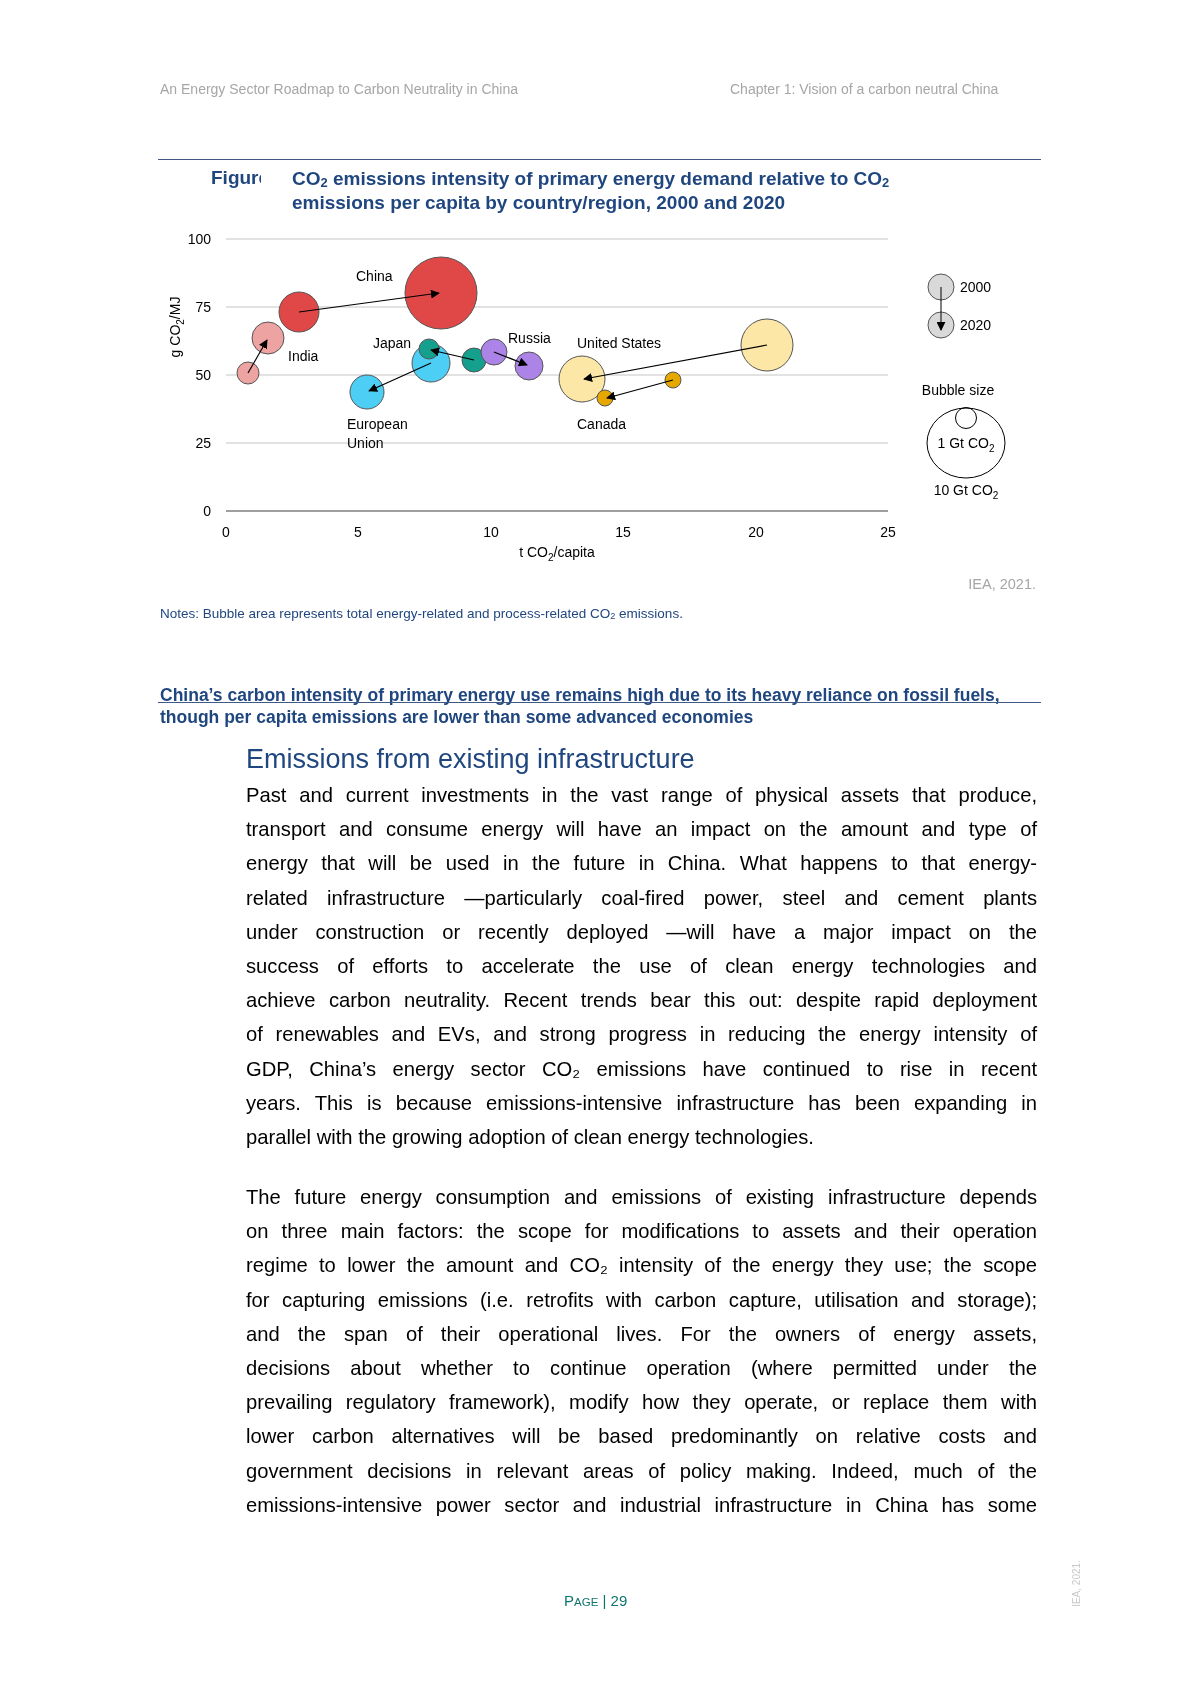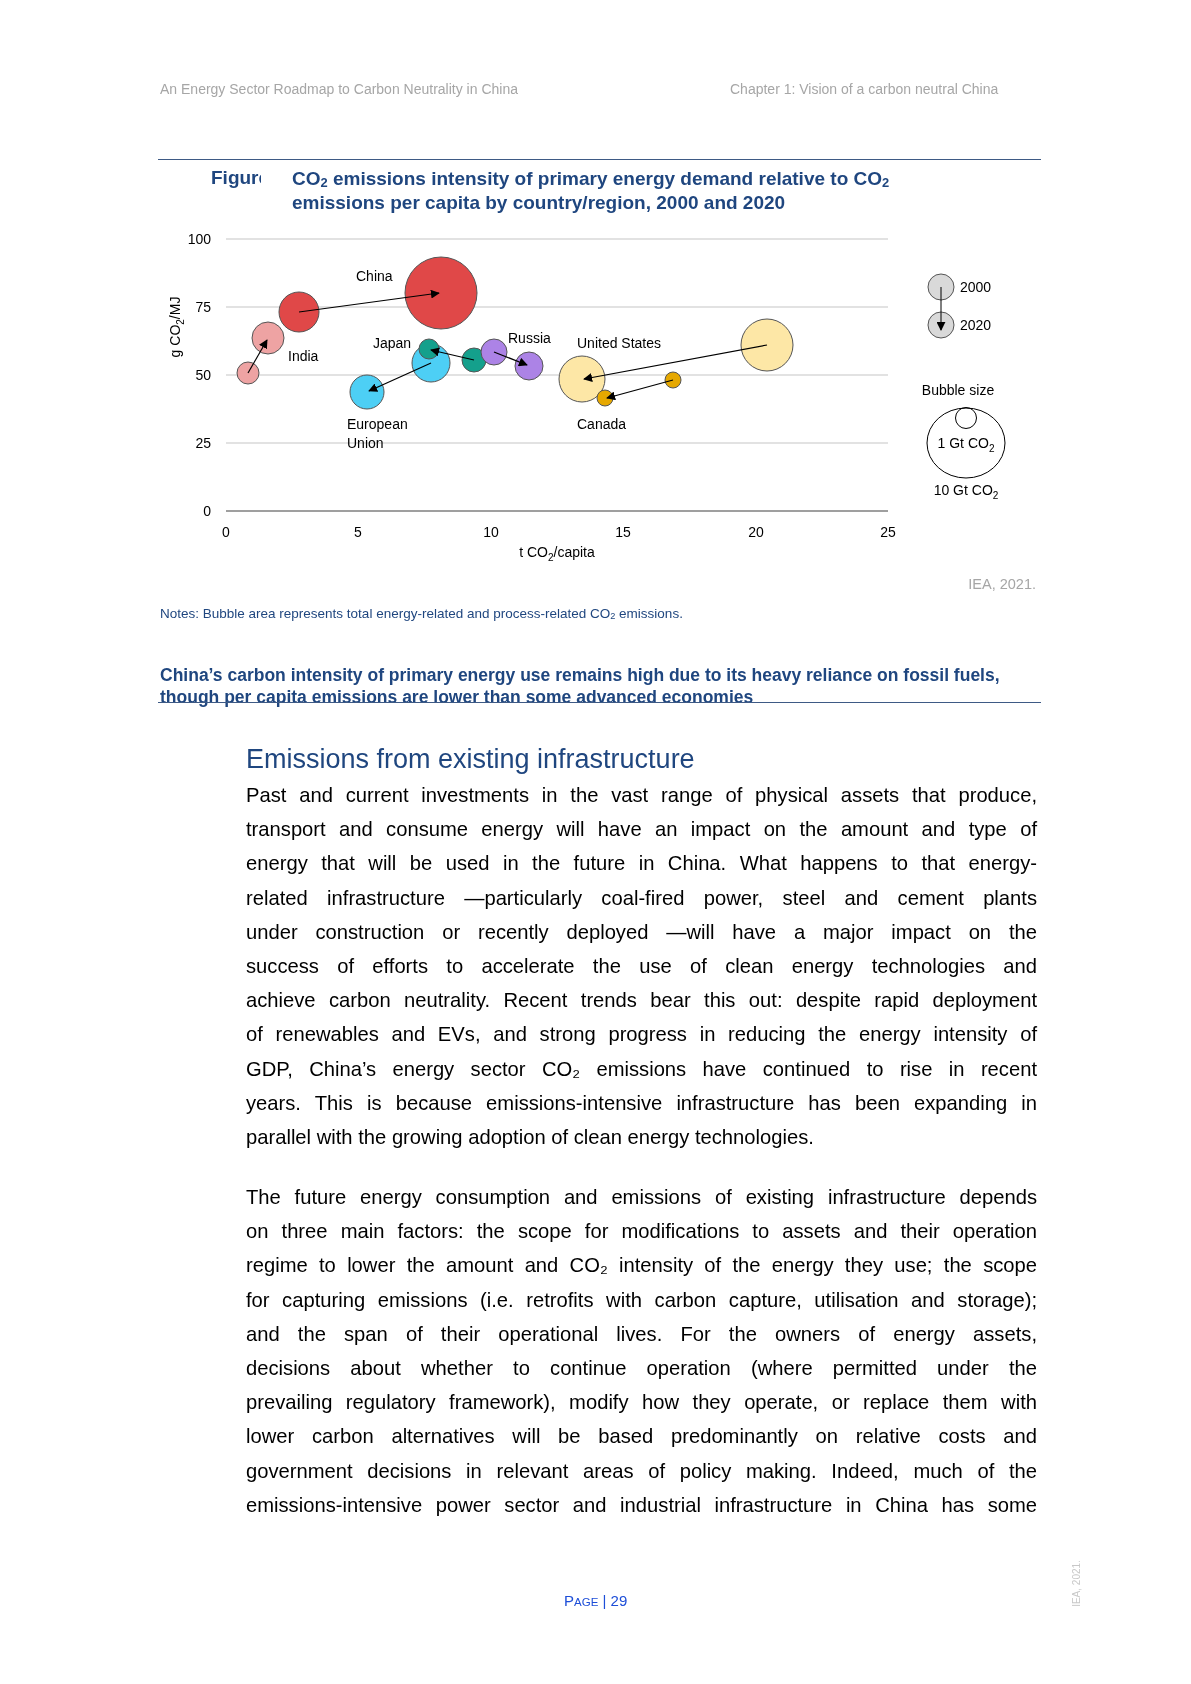--- a/index.html
+++ b/index.html
@@ -7,26 +7,26 @@
          font-family: "Liberation Sans", sans-serif; color: #000; }
   .abs { position: absolute; }
   .running-head { top: 81px; font-size: 14px; color: #a6a6a6; white-space: nowrap; }
   .rule { position: absolute; left: 158px; width: 883px; height: 0; border-top: 1.3px solid #3e5a85; }
   .fig-label { left: 211px; top: 167px; font-size: 19px; font-weight: bold; color: #1f467f; width: 50px; overflow: hidden; white-space: nowrap; }
   .fig-title { left: 292px; top: 167px; width: 720px; font-size: 19px; font-weight: bold; color: #1f467f; line-height: 24px; }
   .fig-title sub, .notes sub, .body-para sub { font-size: 0.68em; vertical-align: -0.15em; line-height: 0; }
   svg text { font-family: "Liberation Sans", sans-serif; }
   .source { right: 155px; top: 576px; font-size: 14.5px; color: #a6a6a6; }
   .notes { left: 160px; top: 606px; font-size: 13.5px; color: #1f467f; white-space: nowrap; text-align: right; }
-  .caption { left: 160px; top: 664px; width: 880px; font-size: 17.5px; font-weight: bold; color: #1f467f; line-height: 22px; }
+  .caption { left: 160px; top: 684px; width: 880px; font-size: 17.5px; font-weight: bold; color: #1f467f; line-height: 22px; }
   .section-heading { left: 246px; top: 744px; font-size: 27px; color: #1f467f; white-space: nowrap; }
   .body-para { left: 246px; width: 791px; font-size: 20.2px; line-height: 34.2px; text-align: justify; color: #000; }
   .body-para .ln { display: block; text-align: justify; text-align-last: justify; height: 34.2px; white-space: nowrap; overflow: visible; }
   .body-para .ln.last { text-align-last: left; }
-  .page-number { left: 564px; top: 1592px; font-size: 15px; color: #1d4ed8; white-space: nowrap; }
+  .page-number { left: 564px; top: 1592px; font-size: 15px; color: #0f766e; white-space: nowrap; }
   .page-number .sc { font-size: 11.5px; }
   .side-stamp { left: 1051px; top: 1578px; font-size: 10px; color: #c8c8c8; transform: rotate(-90deg); transform-origin: center; white-space: nowrap; width: 50px; text-align: center; }
 </style>
 </head>
 <body>
 
 <div class="abs running-head" style="left:160px;">An Energy Sector Roadmap to Carbon Neutrality in China</div>
 <div class="abs running-head" style="left:730px;">Chapter 1: Vision of a carbon neutral China</div>
 
 <div class="rule" style="top:159px;"></div>

